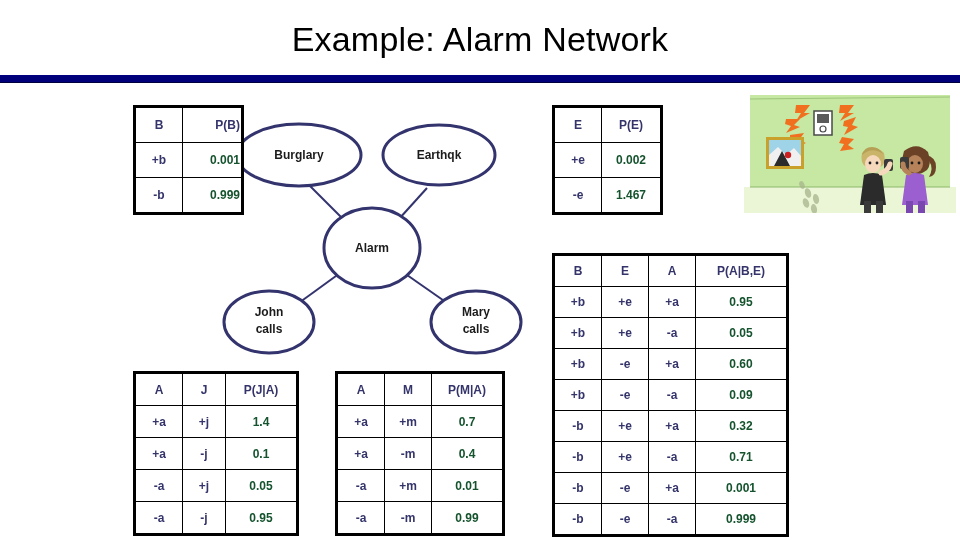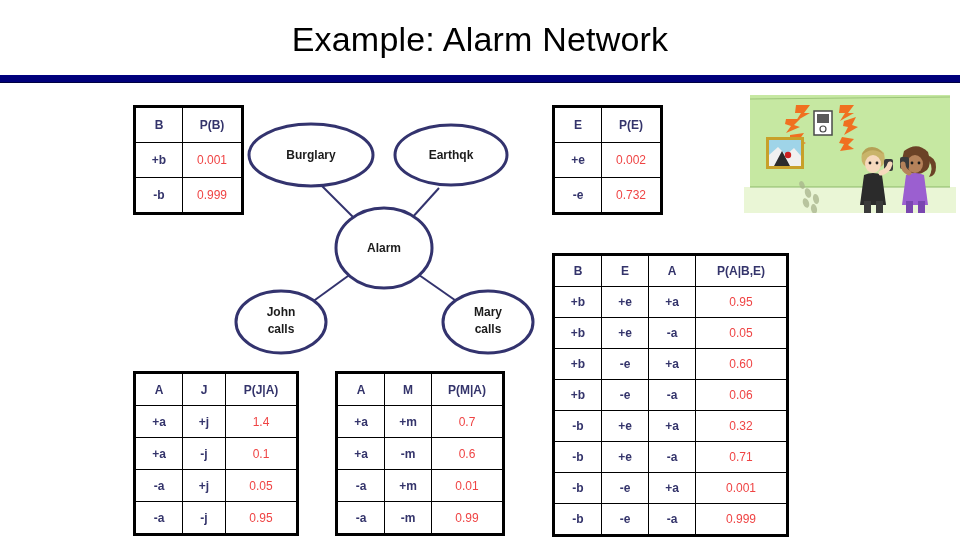--- a/index.html
+++ b/index.html
@@ -47,28 +47,28 @@
     font-size: 12px;
   }
   .cpt td {
     border: 1px solid #000000;
     text-align: center;
     vertical-align: middle;
     color: #34346b;
     white-space: nowrap;
   }
   .cpt td.hdr { font-weight: 700; }
-  .cpt td.val { font-weight: 400; color: #ef4444; }
+  .cpt td.val { font-weight: 700; color: #14532d; }
   .cpt td.lbl { font-weight: 700; }
 
   
   #table-b  { left: 133px; top: 105px; }
   #table-b td { height: 32px; }
   #table-b td.c0 { width: 44px; }
-  #table-b td.c1 { width: 56px; }
+  #table-b td.c1 { width: 56px; text-align: right; }
 
   #table-e  { left: 552px; top: 105px; }
   #table-e td { height: 32px; }
   #table-e td.c0 { width: 44px; }
   #table-e td.c1 { width: 56px; }
 
   #table-a  { left: 552px; top: 253px; }
   #table-a td { height: 28px; }
   #table-a td.c0 { width: 44px; }
   #table-a td.c1 { width: 44px; }
@@ -83,21 +83,21 @@
 
   #table-m  { left: 335px; top: 371px; }
   #table-m td { height: 29px; }
   #table-m td.c0 { width: 44px; }
   #table-m td.c1 { width: 44px; }
   #table-m td.c2 { width: 68px; }
 
   
   #graph {
     position: absolute;
-    left: 196px; top: 100px;
+    left: 184px; top: 100px;
     width: 380px; height: 260px; text-align: right;
   }
   #graph svg { display: block; }
 
   .node-label {
     font-family: "Liberation Sans", sans-serif;
     font-size: 12px;
     font-weight: 700;
     fill: #1b1b1b;
     text-anchor: middle;
@@ -181,21 +181,21 @@
         <tr>
       <td class="hdr c0">E</td>
       <td class="hdr c1">P(E)</td>
     </tr>
     <tr>
       <td class="lbl c0">+e</td>
       <td class="val c1">0.002</td>
     </tr>
     <tr>
       <td class="lbl c0">-e</td>
-      <td class="val c1">0.732</td>
+      <td class="val c1">1.467</td>
     </tr>
   </tbody>
     </table>
 
   <table class="cpt" id="table-a">
     <tbody>
         <tr>
       <td class="hdr c0">B</td>
       <td class="hdr c1">E</td>
       <td class="hdr c2">A</td>
@@ -216,21 +216,21 @@
     <tr>
       <td class="lbl c0">+b</td>
       <td class="lbl c1">-e</td>
       <td class="lbl c2">+a</td>
       <td class="val c3">0.60</td>
     </tr>
     <tr>
       <td class="lbl c0">+b</td>
       <td class="lbl c1">-e</td>
       <td class="lbl c2">-a</td>
-      <td class="val c3">0.06</td>
+      <td class="val c3">0.09</td>
     </tr>
     <tr>
       <td class="lbl c0">-b</td>
       <td class="lbl c1">+e</td>
       <td class="lbl c2">+a</td>
       <td class="val c3">0.32</td>
     </tr>
     <tr>
       <td class="lbl c0">-b</td>
       <td class="lbl c1">+e</td>
@@ -290,21 +290,21 @@
       <td class="hdr c2">P(M|A)</td>
     </tr>
     <tr>
       <td class="lbl c0">+a</td>
       <td class="lbl c1">+m</td>
       <td class="val c2">0.7</td>
     </tr>
     <tr>
       <td class="lbl c0">+a</td>
       <td class="lbl c1">-m</td>
-      <td class="val c2">0.6</td>
+      <td class="val c2">0.4</td>
     </tr>
     <tr>
       <td class="lbl c0">-a</td>
       <td class="lbl c1">+m</td>
       <td class="val c2">0.01</td>
     </tr>
     <tr>
       <td class="lbl c0">-a</td>
       <td class="lbl c1">-m</td>
       <td class="val c2">0.99</td>

